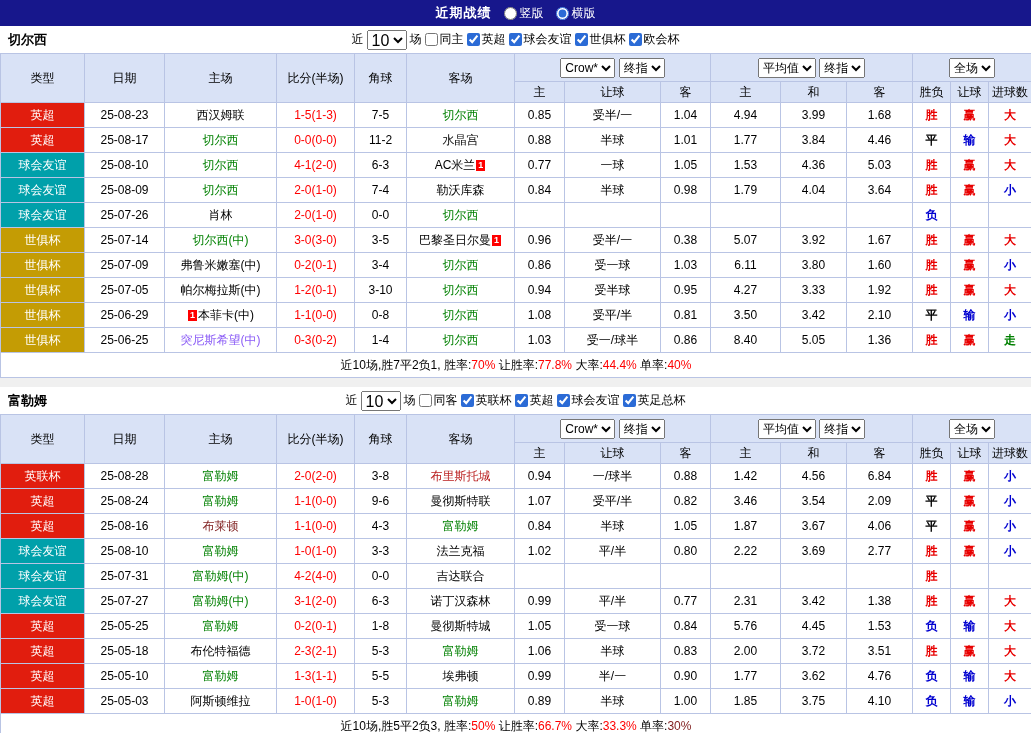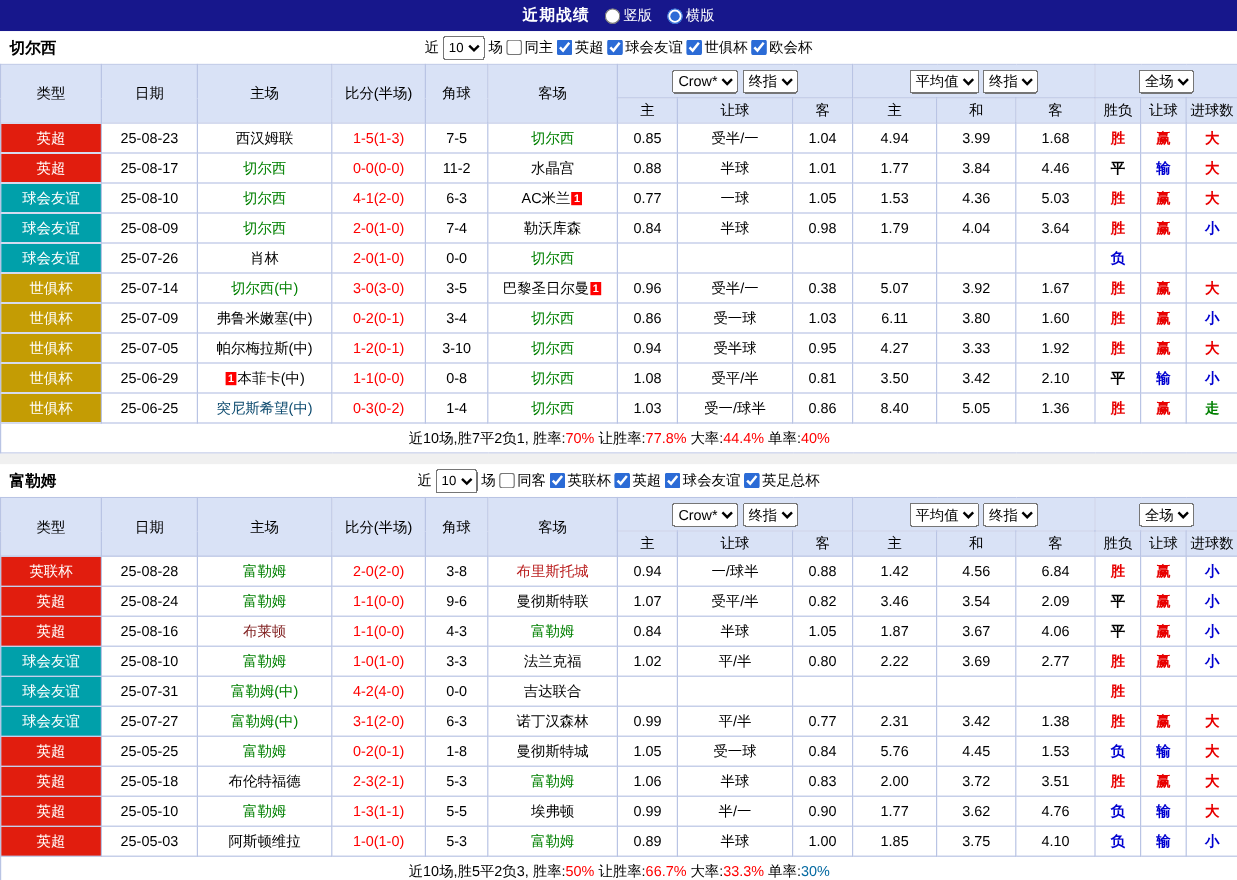--- a/index.html
+++ b/index.html
@@ -28,21 +28,21 @@
   
   .section-head {
     position:relative;
     height:27px;
     display:flex;
     align-items:center;
     background:#ffffff;
   }
   .team-name { position:absolute; left:8px; font-weight:bold; font-size:13px; }
   .filters { margin:0 auto; display:inline-flex; align-items:center; gap:3px; white-space:nowrap; }
-  .filters select { font-size:11px; height:20px; }
+  .filters select { font-size:16px; height:20px; }
   .cb { display:inline-flex; align-items:center; gap:1px; cursor:pointer; }
   .cb input { margin:0 1px 0 0; width:13px; height:13px; accent-color:#2b6bd6; }
 
   
   table.stat { width:1031px; border-collapse:collapse; table-layout:fixed; }
   table.stat th, table.stat td {
     border:1px solid #b9c4e4;
     text-align:center;
     padding:0 2px;
     overflow:hidden;
@@ -309,21 +309,21 @@
             <td>3.50</td>
             <td>3.42</td>
             <td>2.10</td>
             <td class="res" style="color:#000000">平</td>
             <td class="res" style="color:#0000d0">输</td>
             <td class="res" style="color:#0000d0">小</td>
           </tr>
           <tr>
             <td class="league" style="background:#c49c04">世俱杯</td>
             <td>25-06-25</td>
-            <td><span class="tname" style="color:#0c4a6e">突尼斯希望(中)</span></td>
+            <td><span class="tname" style="color:#8b5cf6">突尼斯希望(中)</span></td>
             <td class="score">0-3(0-2)</td>
             <td>1-4</td>
             <td><span class="tname" style="color:#008000">切尔西</span></td>
             <td>1.03</td>
             <td>受一/球半</td>
             <td>0.86</td>
             <td>8.40</td>
             <td>5.05</td>
             <td>1.36</td>
             <td class="res" style="color:#e80000">胜</td>
@@ -577,18 +577,18 @@
             <td>1.85</td>
             <td>3.75</td>
             <td>4.10</td>
             <td class="res" style="color:#0000d0">负</td>
             <td class="res" style="color:#0000d0">输</td>
             <td class="res" style="color:#0000d0">小</td>
           </tr>
         </tbody>
         <tfoot>
           <tr>
-            <td colspan="15"><span style="color:#000000">近10场,胜5平2负3, 胜率:</span><span style="color:#ff0000">50%</span><span style="color:#000000"> 让胜率:</span><span style="color:#ff0000">66.7%</span><span style="color:#000000"> 大率:</span><span style="color:#ff0000">33.3%</span><span style="color:#000000"> 单率:</span><span style="color:#0369a1">30%</span></td>
+            <td colspan="15"><span style="color:#000000">近10场,胜5平2负3, 胜率:</span><span style="color:#ff0000">50%</span><span style="color:#000000"> 让胜率:</span><span style="color:#ff0000">66.7%</span><span style="color:#000000"> 大率:</span><span style="color:#ff0000">33.3%</span><span style="color:#000000"> 单率:</span><span style="color:#7f1d1d">30%</span></td>
           </tr>
         </tfoot>
       </table>
     </div>
   </div>
 
 </body></html>

